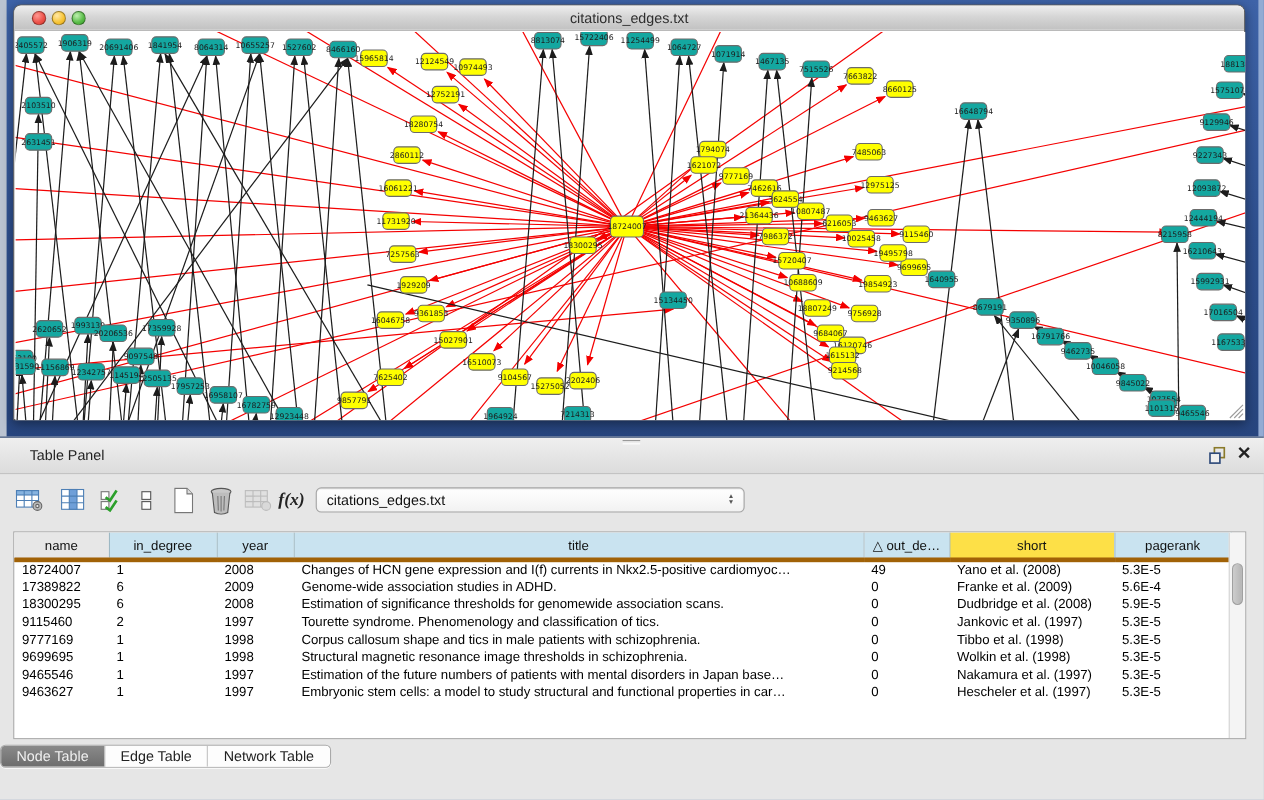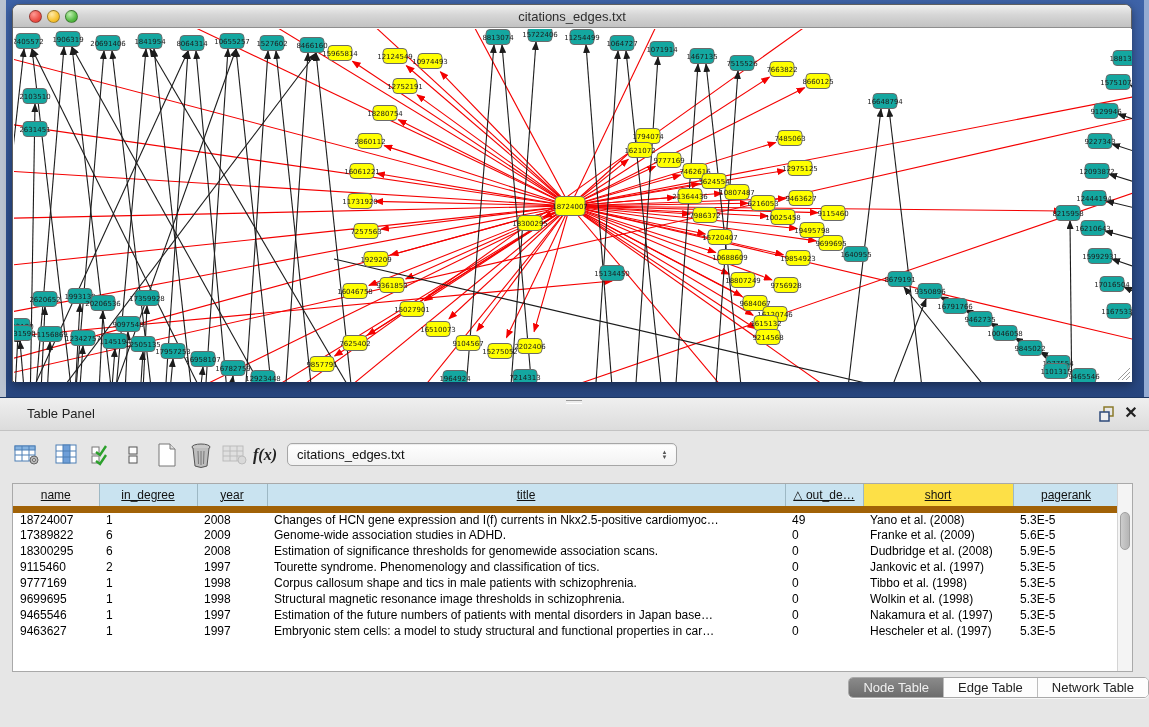--- a/index.html
+++ b/index.html
@@ -51,31 +51,31 @@
     border-radius:5px; font-size:13px; color:#111; line-height:21px; padding-left:9px;
     box-shadow:inset 0 1px 1px rgba(0,0,0,.08); cursor:pointer; }
   #combo .arrows { position:absolute; right:7px; top:2px; width:9px; height:18px;
     display:flex; flex-direction:column; align-items:center; justify-content:center;
     color:#555; font-size:6px; line-height:5px; }
 
   #tablebox { position:absolute; left:12px; top:85px; width:1121px; height:189px;
     background:#fff; border:1px solid #a9a9a9; overflow:hidden; }
   #datatable { border-collapse:collapse; table-layout:fixed; width:1106px; }
   #datatable th { height:25px; font-size:12px; font-weight:normal; color:#111;
-    border-right:1px solid #9db8c4; border-bottom:7px solid #a16207; text-align:center;
-    overflow:hidden; white-space:nowrap;text-decoration:underline; }
+    border-right:1px solid #9db8c4; border-bottom:4px solid #a16207; text-align:center;
+    overflow:hidden; white-space:nowrap; }
   #datatable td { height:16px; font-size:12px; color:#000; padding:0 0 0 7px;
     overflow:hidden; white-space:nowrap; }
   #vscroll { position:absolute; right:0; top:0; width:15px; height:189px;
     background:#f4f4f4; border-left:1px solid #d4d4d4; }
   #vthumb { position:absolute; left:2px; top:28px; width:10px; height:38px; border-radius:6px;
     background:linear-gradient(90deg,#cdcdcd,#b5b5b5); border:1px solid #a0a0a0; }
 
   #tabsrow { position:absolute; left:0; top:276px; width:1149px; height:26px;
-    display:flex; align-items:center; justify-content:flex-end; }
+    display:flex; align-items:center; justify-content:flex-start; }
   #segtabs { display:flex; height:21px; border:1px solid #a9a9a9; border-radius:5px;
     overflow:hidden; background:#fff; box-shadow:0 1px 0 rgba(255,255,255,.7); }
   .seg { padding:0 14px; font-size:13px; line-height:19px; color:#222; background:#fdfdfd;
     border-right:1px solid #bdbdbd; cursor:pointer; }
   .seg:last-child { border-right:none; }
   .seg.active { background:linear-gradient(180deg,#8a8a8a,#6d6d6d); color:#f0f0f0; }
 
   #statusbar { position:absolute; left:0; top:302px; width:1149px; height:28px;
     background:linear-gradient(180deg,#eeeeee,#dedede); border-top:1px solid #c2c2c2; }
   #memlabel { position:absolute; right:40px; top:7px; font-size:12px; color:#222; }
@@ -587,21 +587,21 @@
               <td>Yano et al. (2008)</td>
               <td>5.3E-5</td>
             </tr>
             <tr>
               <td>17389822</td>
               <td>6</td>
               <td>2009</td>
               <td>Genome-wide association studies in ADHD.</td>
               <td>0</td>
               <td>Franke et al. (2009)</td>
-              <td>5.6E-5</td>
+              <td>5.6E-4</td>
             </tr>
             <tr>
               <td>18300295</td>
               <td>6</td>
               <td>2008</td>
               <td>Estimation of significance thresholds for genomewide association scans.</td>
               <td>0</td>
               <td>Dudbridge et al. (2008)</td>
               <td>5.9E-5</td>
             </tr>

